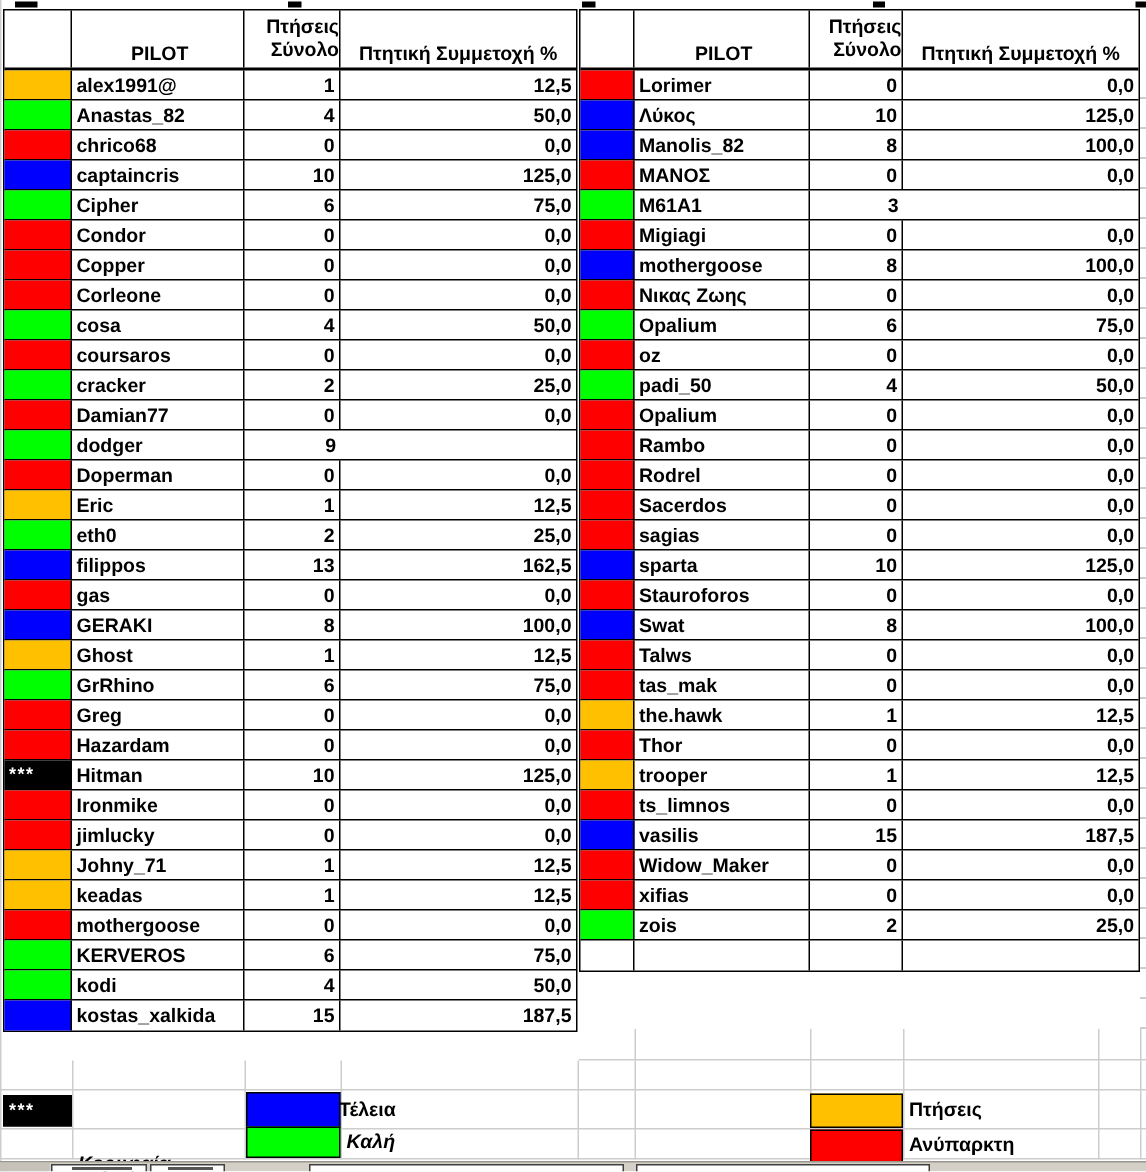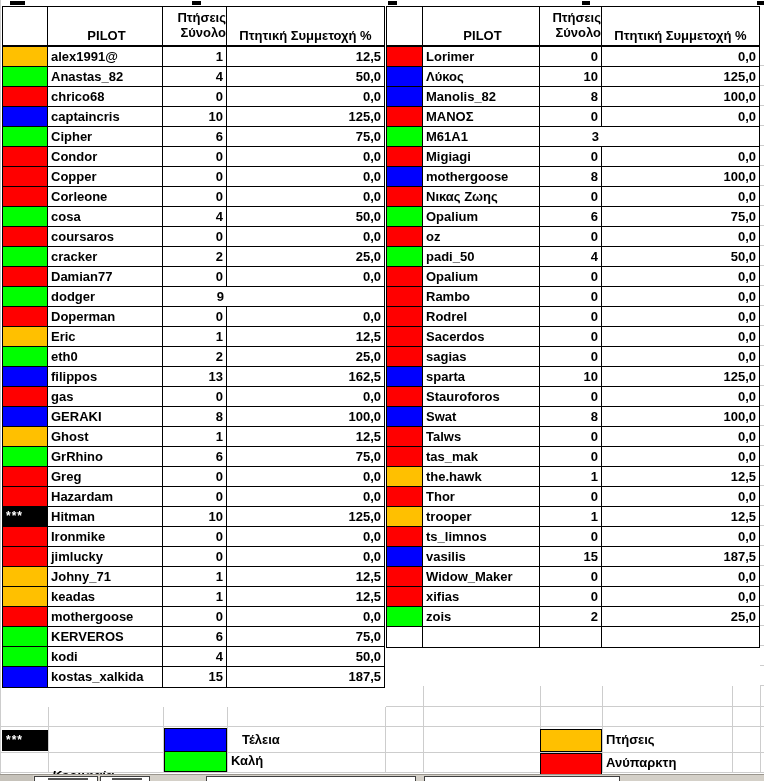--- a/index.html
+++ b/index.html
@@ -475,24 +475,24 @@
   <div class="gridv" style="left:602px;top:686px;height:87px;"></div>
   <div class="gridv" style="left:732px;top:686px;height:87px;"></div>
   <div class="gridv" style="left:760px;top:686px;height:87px;"></div>
 
   <div class="lgbox" style="left: 2px; top: 730px; width: 46px; height: 21px; background: rgb(0, 0, 0);">
     <span class="mark" style="line-height:19px;display:block;">***</span>
   </div>
   <div class="lglabel" style="left:52px;top:765px;font-style:italic;">Κορυφαία</div>
 
   <div class="lgbox" style="left: 164px; top: 728px; width: 63px; height: 24px; background: rgb(0, 0, 255);"></div>
-  <div class="lglabel" style="left:242px;top:729px;">Τέλεια</div>
+  <div class="lglabel" style="left:226px;top:729px;">Τέλεια</div>
 
   <div class="lgbox" style="left: 164px; top: 751px; width: 63px; height: 21px; background: rgb(0, 255, 0);"></div>
-  <div class="lglabel" style="left:231px;top:750px;">Καλή</div>
+  <div class="lglabel" style="left:231px;top:750px;font-style:italic;">Καλή</div>
 
   <div class="lgbox" style="left: 540px; top: 729px; width: 62px; height: 23px; background: rgb(255, 192, 0);"></div>
   <div class="lglabel" style="left:606px;top:729px;">Πτήσεις</div>
 
   <div class="lgbox" style="left: 540px; top: 753px; width: 62px; height: 22px; background: rgb(255, 0, 0);"></div>
   <div class="lglabel" style="left:606px;top:752px;">Ανύπαρκτη</div>
 
   <div class="tabbar">
     <div class="navzone"></div>
     <div class="sheet-tab" style="left:34px;width:64px;"></div>

